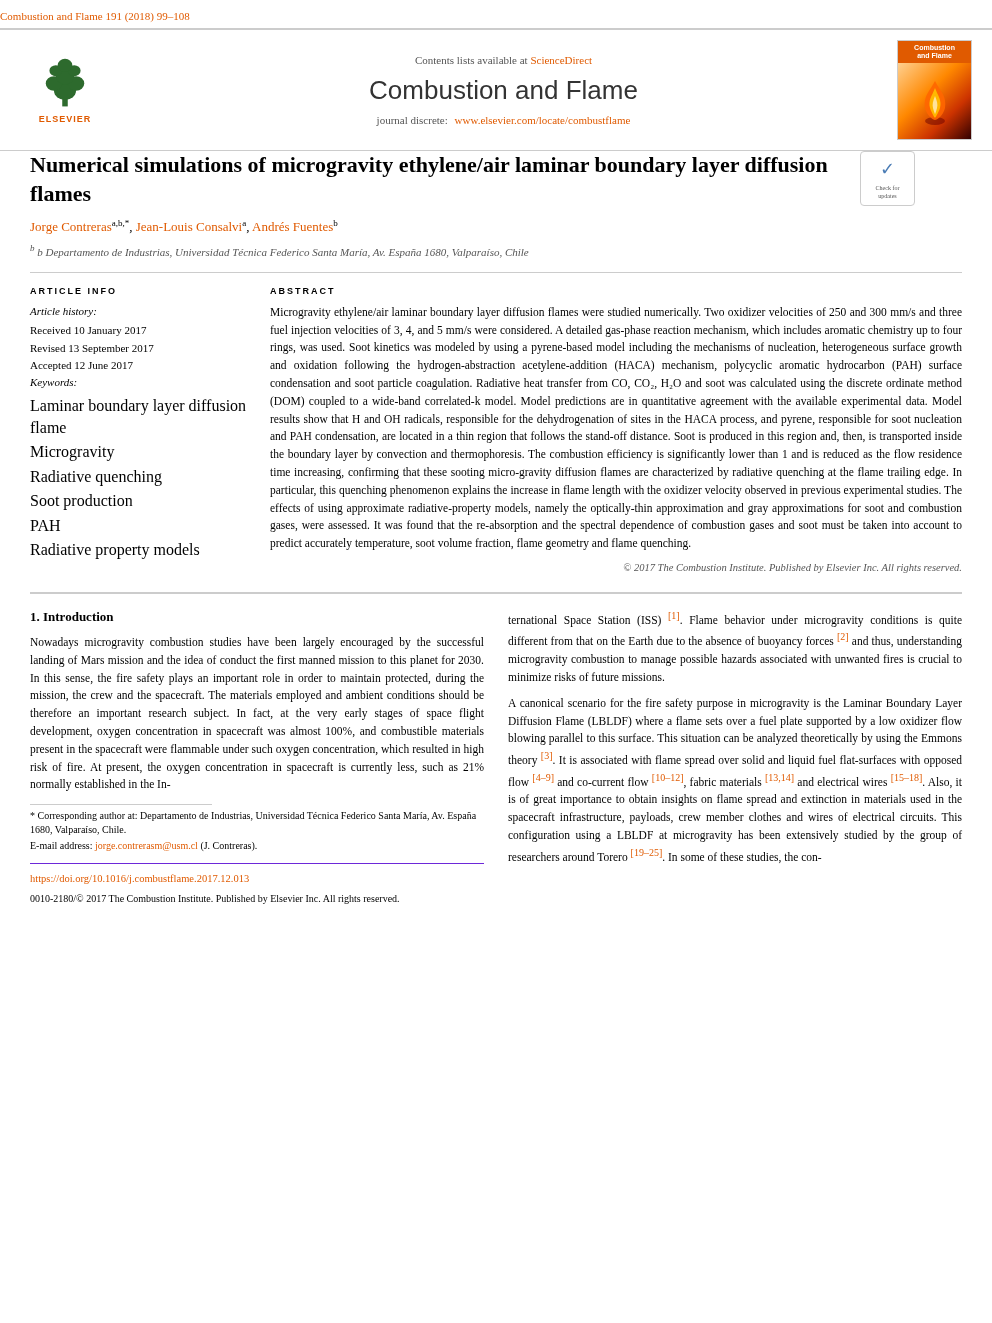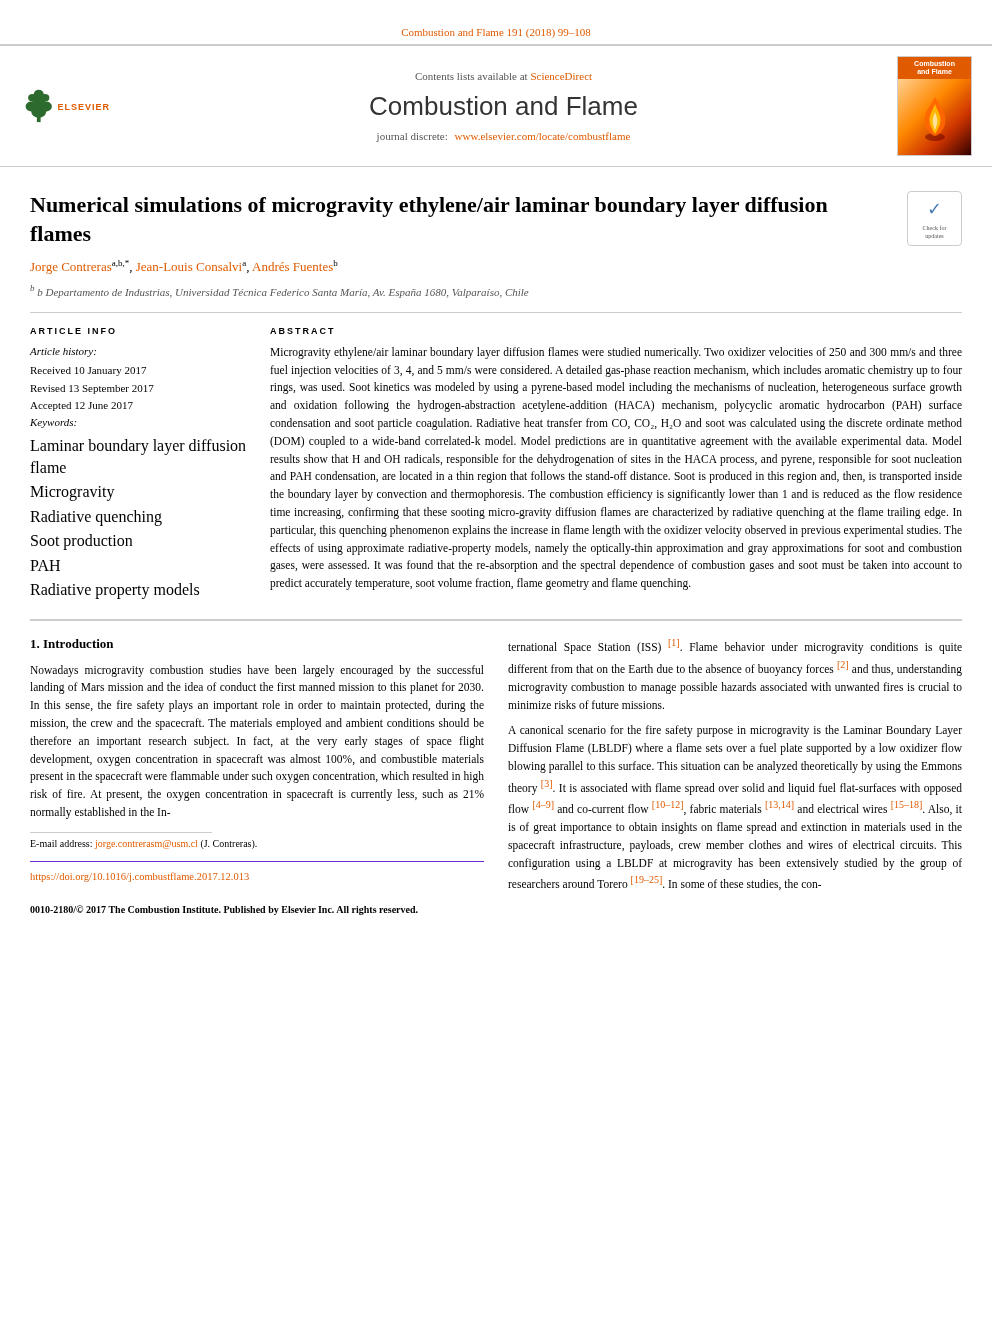--- a/index.html
+++ b/index.html
@@ -8,41 +8,41 @@
       background: #fff;
       color: #000;
       width: 992px;
       min-height: 1323px;
       font-size: 13px;
       line-height: 1.4;
     }
 
     
     .top-link {
-      text-align: center;
-      padding: 25px 0 4px;
+      text-align: left;
+      padding: 9px 0 4px;
       font-size: 11px;
       color: #e05a00;
     }
     .top-link a { color: #e05a00; text-decoration: none; }
 
     
     .journal-header {
       border-top: 2px solid #ccc;
       border-bottom: 1px solid #ccc;
       padding: 10px 20px;
       display: flex;
       align-items: center;
       justify-content: space-between;
       position: relative;
     }
     .elsevier-logo {
       width: 90px;
       display: flex;
-      flex-direction: row;
+      flex-direction: column;
       align-items: center;
     }
     .elsevier-tree {
       width: 60px;
       height: 55px;
     }
     .elsevier-text {
       font-family: Arial, sans-serif;
       font-size: 9px;
       font-weight: bold;
@@ -111,22 +111,22 @@
 
     
     .paper-content {
       padding: 0 30px;
     }
 
     
     .title-row {
       display: flex;
       align-items: flex-start;
-      justify-content: space-between;
-      margin-top: 24px;
+      justify-content: flex-start;
+      margin-top: 0;
       margin-bottom: 8px;
     }
     .paper-title {
       font-size: 22px;
       font-weight: bold;
       color: #000;
       line-height: 1.3;
       max-width: 820px;
     }
     .check-updates-badge {
@@ -390,47 +390,49 @@
         <div class="keyword-item">Radiative quenching</div>
         <div class="keyword-item">Soot production</div>
         <div class="keyword-item">PAH</div>
         <div class="keyword-item">Radiative property models</div>
       </div>
     </div>
 
     <div class="right-col">
       <div class="section-label">ABSTRACT</div>
       <p class="abstract-text">Microgravity ethylene/air laminar boundary layer diffusion flames were studied numerically. Two oxidizer velocities of 250 and 300 mm/s and three fuel injection velocities of 3, 4, and 5 mm/s were considered. A detailed gas-phase reaction mechanism, which includes aromatic chemistry up to four rings, was used. Soot kinetics was modeled by using a pyrene-based model including the mechanisms of nucleation, heterogeneous surface growth and oxidation following the hydrogen-abstraction acetylene-addition (HACA) mechanism, polycyclic aromatic hydrocarbon (PAH) surface condensation and soot particle coagulation. Radiative heat transfer from CO, CO₂, H₂O and soot was calculated using the discrete ordinate method (DOM) coupled to a wide-band correlated-k model. Model predictions are in quantitative agreement with the available experimental data. Model results show that H and OH radicals, responsible for the dehydrogenation of sites in the HACA process, and pyrene, responsible for soot nucleation and PAH condensation, are located in a thin region that follows the stand-off distance. Soot is produced in this region and, then, is transported inside the boundary layer by convection and thermophoresis. The combustion efficiency is significantly lower than 1 and is reduced as the flow residence time increasing, confirming that these sooting micro-gravity diffusion flames are characterized by radiative quenching at the flame trailing edge. In particular, this quenching phenomenon explains the increase in flame length with the oxidizer velocity observed in previous experimental studies. The effects of using approximate radiative-property models, namely the optically-thin approximation and gray approximations for soot and combustion gases, were assessed. It was found that the re-absorption and the spectral dependence of combustion gases and soot must be taken into account to predict accurately temperature, soot volume fraction, flame geometry and flame quenching.</p>
+      <div class="copyright-line">© 2017 The Combustion Institute. Published by Elsevier Inc. All rights reserved.</div>
     </div>
   </div>
 
   <hr class="intro-divider">
 
   <div class="intro-two-col">
 
     <div class="intro-left">
       <div class="section-heading">
         <span>1.</span>
         <span>Introduction</span>
       </div>
       <p class="intro-para">
         Nowadays microgravity combustion studies have been largely encouraged by the successful landing of Mars mission and the idea of conduct the first manned mission to this planet for 2030. In this sense, the fire safety plays an important role in order to maintain protected, during the mission, the crew and the spacecraft. The materials employed and ambient conditions should be therefore an important research subject. In fact, at the very early stages of space flight development, oxygen concentration in spacecraft was almost 100%, and combustible materials present in the spacecraft were flammable under such oxygen concentration, which resulted in high risk of fire. At present, the oxygen concentration in spacecraft is currently less, such as 21% normally established in the In-
       </p>
 
       <hr class="footnote-divider">
+      <div class="footnote-text">* Corresponding author at: Departamento de Industrias, Universidad Técnica Federico Santa María, Av. España 1680, Valparaíso, Chile.</div>
       <div class="footnote-text">
         <span>E-mail address: </span>
         <a class="footnote-link">jorge.contrerasm@usm.cl</a>
         <span> (J. Contreras).</span>
       </div>
 
       <div class="doi-section">
         <a class="doi-link">https://doi.org/10.1016/j.combustflame.2017.12.013</a>
       </div>
-      <div style="margin-top:16px;font-weight:bold;">
+      <div style="margin-top:3px;">
         <span class="issn-text">0010-2180/© 2017 The Combustion Institute. Published by Elsevier Inc. All rights reserved.</span>
       </div>
     </div>
 
     <div class="intro-right">
       <p class="intro-para">
         ternational Space Station (ISS) <a class="ref-link">[1]</a>. Flame behavior under microgravity conditions is quite different from that on the Earth due to the absence of buoyancy forces <a class="ref-link">[2]</a> and thus, understanding microgravity combustion to manage possible hazards associated with unwanted fires is crucial to minimize risks of future missions.
       </p>
       <p class="intro-para">
         A canonical scenario for the fire safety purpose in microgravity is the Laminar Boundary Layer Diffusion Flame (LBLDF) where a flame sets over a fuel plate supported by a low oxidizer flow blowing parallel to this surface. This situation can be analyzed theoretically by using the Emmons theory <a class="ref-link">[3]</a>. It is associated with flame spread over solid and liquid fuel flat-surfaces with opposed flow <a class="ref-link">[4–9]</a> and co-current flow <a class="ref-link">[10–12]</a>, fabric materials <a class="ref-link">[13,14]</a> and electrical wires <a class="ref-link">[15–18]</a>. Also, it is of great importance to obtain insights on flame spread and extinction in materials used in the spacecraft infrastructure, payloads, crew member clothes and wires of electrical circuits. This configuration using a LBLDF at microgravity has been extensively studied by the group of researchers around Torero <a class="ref-link">[19–25]</a>. In some of these studies, the con-

